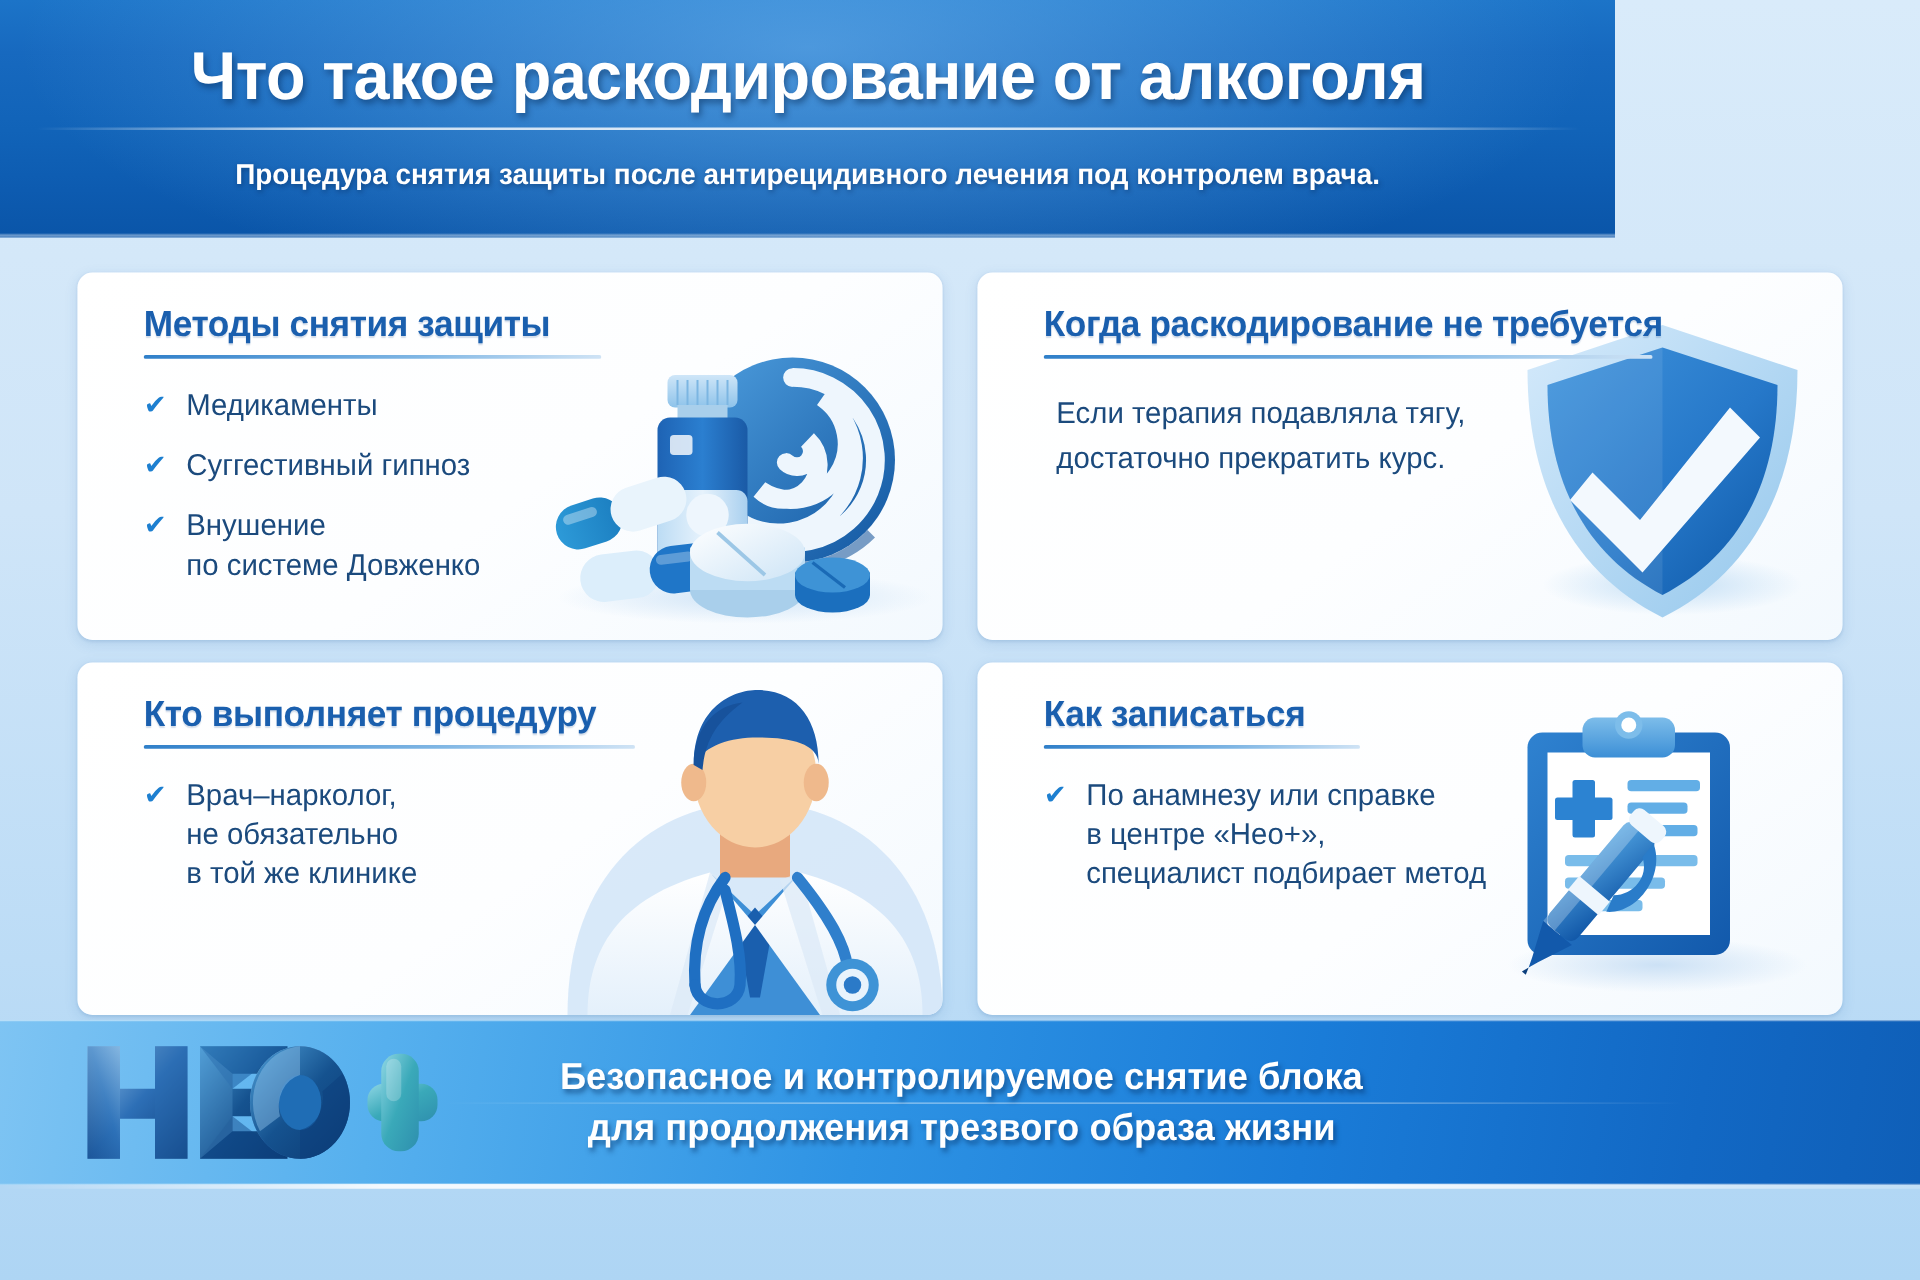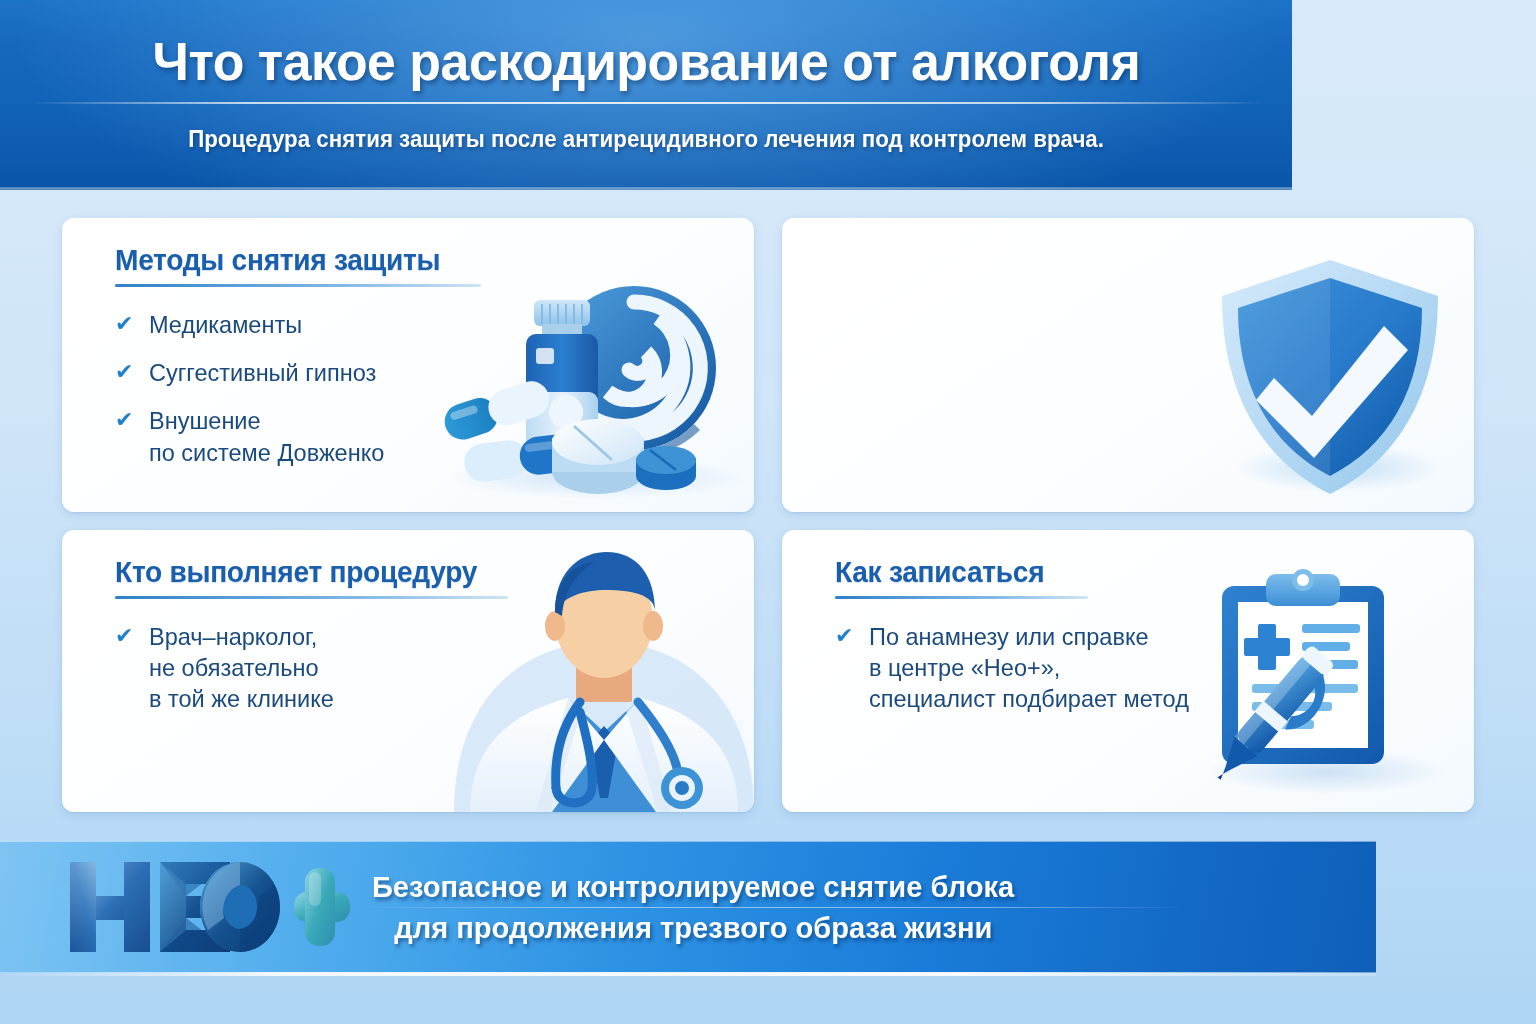--- a/index.html
+++ b/index.html
@@ -169,22 +169,22 @@
   .art-pills  { right: 6px;  bottom: 6px;  width: 322px; height: 242px; }
   .art-shield { right: 26px; bottom: 10px; width: 236px; height: 248px; }
   .art-doctor { right: 0px;  bottom: 0px;  width: 330px; height: 262px; }
   .art-board  { right: 22px; bottom: 14px; width: 252px; height: 230px; }
   .art svg { display: block; width: 100%; height: 100%; }
 
   
   .footer {
     position: absolute;
     left: 0;
-    top: 841px;
-    width: 1376px;
+    top: 816px;
+    width: 1536px;
     height: 132px;
     background:
       linear-gradient(100deg, #7ec4f3 0%, #56b0ee 20%, #2e93e4 45%, #1a7cd8 68%, #1268c4 88%, #0f5fb8 100%);
     box-shadow: inset 0 1px 0 rgba(255,255,255,0.45), inset 0 -1px 0 rgba(255,255,255,0.30);
   }
   .footer::after {
     content: "";
     position: absolute;
     left: 0; right: 0; bottom: -3px;
     height: 4px;
@@ -351,20 +351,26 @@
             <ellipse cx="28" cy="24" rx="30" ry="14" fill="#1b6fbe"></ellipse>
             <rect x="-2" y="6" width="60" height="18" fill="#1b6fbe"></rect>
             <ellipse cx="28" cy="8" rx="30" ry="14" fill="#3e93d6"></ellipse>
             <line x1="12" y1="-2" x2="38" y2="18" stroke="#1a6ab6" stroke-width="2.6"></line>
           </g>
         </svg>
       </div>
     </div>
 
     <div class="card">
+      <div class="card-body">
+        <div class="card-title">Когда раскодирование не требуется</div>
+        <div class="card-rule rule-w2"></div>
+        <div class="plain-text">Если терапия подавляла тягу,
+достаточно прекратить курс.</div>
+      </div>
       <div class="art art-shield">
         <svg viewBox="0 0 236 248" xmlns="http://www.w3.org/2000/svg">
           <defs>
             <linearGradient id="shOut" x1="0" y1="0" x2="1" y2="1">
               <stop offset="0" stop-color="#d5eafb"></stop>
                 <stop offset="1" stop-color="#94c7ec"></stop>
             </linearGradient>
             <linearGradient id="shIn" x1="0" y1="0" x2="1" y2="1">
               <stop offset="0" stop-color="#3f93dc"></stop>
                 <stop offset="0.55" stop-color="#2678c9"></stop>

